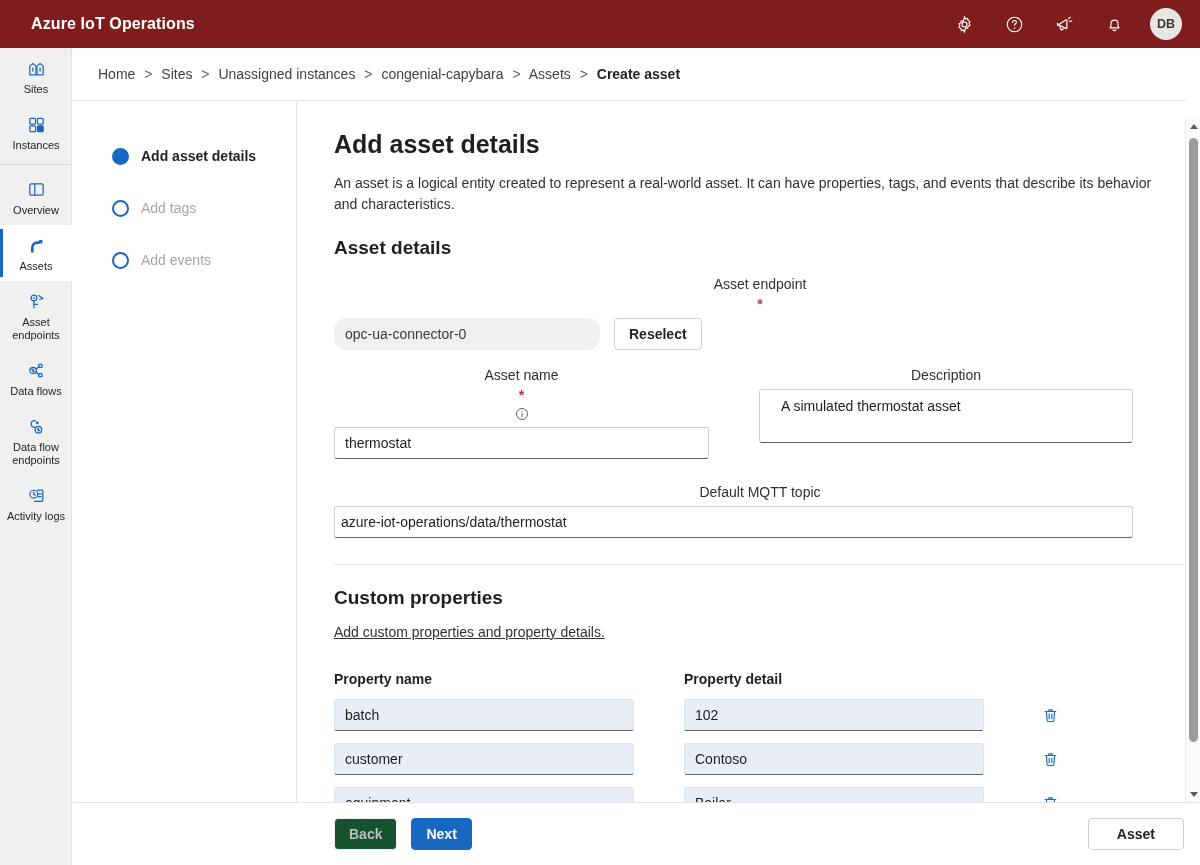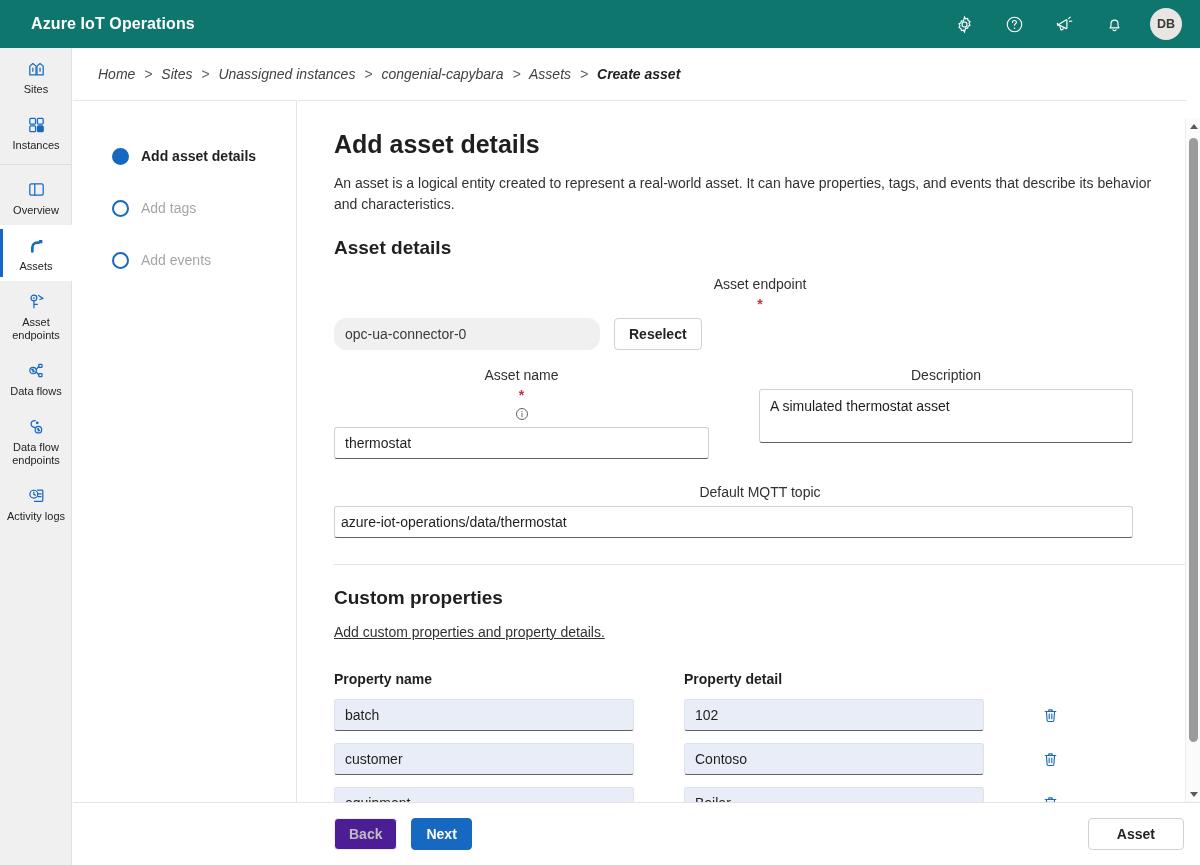--- a/index.html
+++ b/index.html
@@ -8,21 +8,21 @@
     width: 1200px; height: 865px;
     font-family: "Liberation Sans", sans-serif;
     background: #ffffff;
     overflow: hidden;
   }
 
   
   .topbar {
     position: absolute; left: 0; top: 0;
     width: 1200px; height: 48px;
-    background: #0f766e;
+    background: #7f1d1d;
     display: flex; align-items: center;
   }
   .topbar-title {
     color: #ffffff;
     font-size: 16px;
     font-weight: bold;
     margin-left: 31px;
     letter-spacing: .1px;
   }
   .topbar-actions {
@@ -78,21 +78,20 @@
     margin: 4px 0 4px 0;
   }
   .rail-glyph { height: 22px; display: flex; align-items: center; justify-content: center; }
 
   
   .breadcrumb {
     position: absolute; left: 72px; top: 48px;
     width: 1128px; height: 52px;
     display: flex; align-items: center;
     background: #ffffff;
-    font-style: italic;
   }
   .breadcrumb-inner {
     margin-left: 26px;
     font-size: 14px; color: #424242;
     white-space: nowrap;
   }
   .bc-link { color: #424242; cursor: pointer; }
   .bc-sep { color: #616161; margin: 0 5px; }
   .bc-current { color: #201f1e; font-weight: bold; }
 
@@ -172,36 +171,36 @@
     border: 1px solid #f0f0f0;
     border-bottom: 1px solid #f0f0f0;
     color: #3b3a39;
   }
   .txt.filled {
     background: #e8edf8;
     border: 1px solid #dbe2f2;
     border-bottom: 1px solid #616161;
   }
   textarea.txt {
-    height: 54px; padding: 7px 10px; resize: none; line-height: 19px;
+    height: 54px; padding: 7px 21px; resize: none; line-height: 19px;
   }
 
   .btn {
     font-family: "Liberation Sans", sans-serif;
     font-size: 14px; font-weight: bold;
     height: 32px; padding: 0 14px;
     border-radius: 4px; cursor: pointer;
     background: #ffffff; color: #242424;
     border: 1px solid #d1d1d1;
   }
   .btn-primary {
     background: #1668c1; color: #ffffff; border: 1px solid #1668c1;
   }
   .btn-disabled {
-    background: #4c1d95; color: #bdbdbd; border: 1px solid #f0f0f0;
+    background: #14532d; color: #bdbdbd; border: 1px solid #f0f0f0;
     cursor: default;
   }
 
   .row-endpoint { display: flex; align-items: center; gap: 14px; }
   .row-two { display: flex; gap: 50px; }
 
   .divider {
     height: 1px; background: #e3e3e3;
     margin: 26px 0 0 0; width: 851px;
   }

